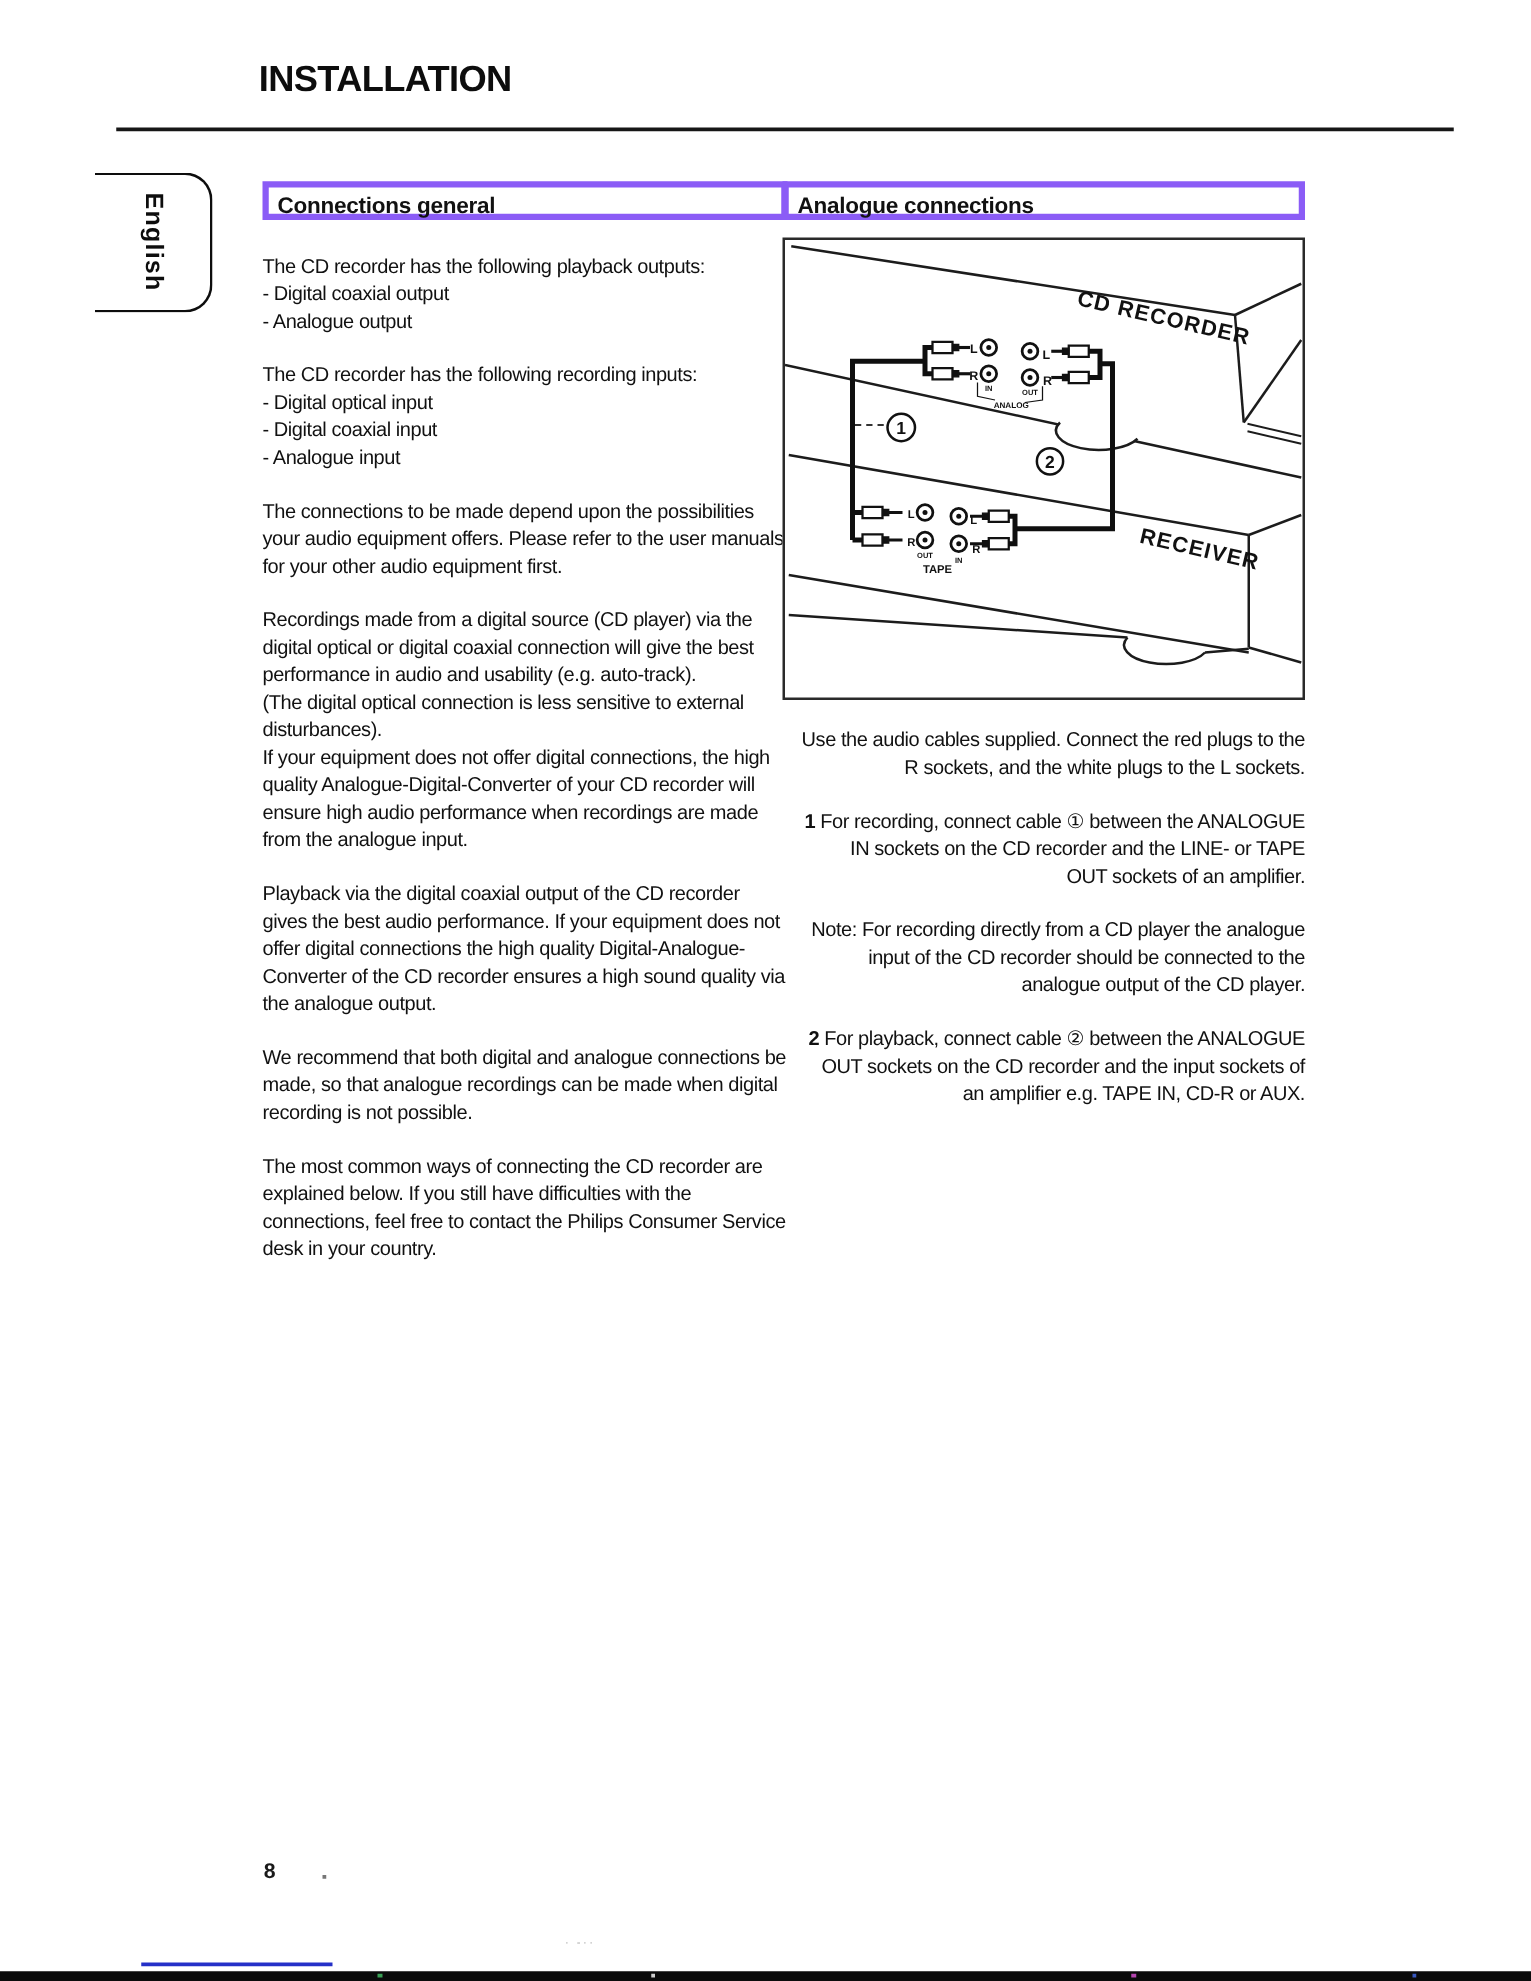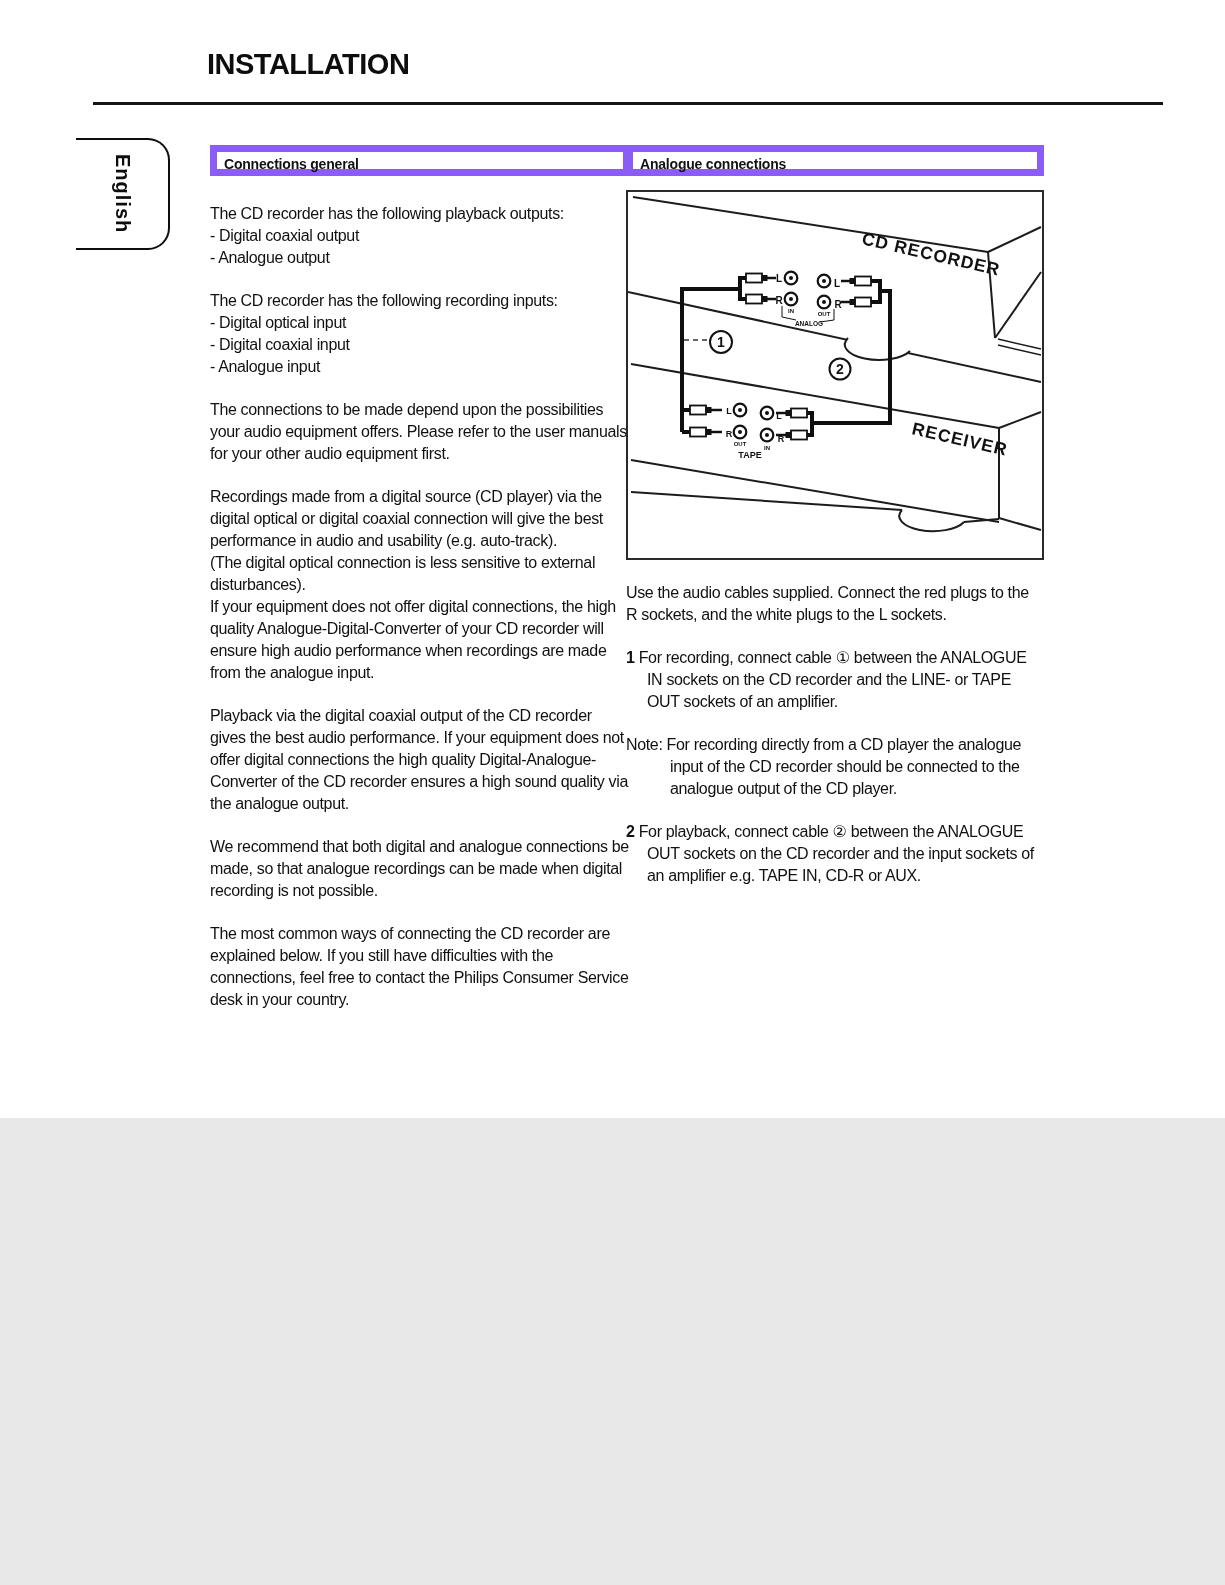--- a/index.html
+++ b/index.html
@@ -1,53 +1,53 @@
 <!DOCTYPE html>
 <html><head>
 <meta charset="utf-8">
 <style>
   html,body{margin:0;padding:0;background:#e8e8e8;}
   .page{
-    position:relative;width:1225px;height:1118px;background:#ffffff;
+    position:relative;width:1225px;height:1585px;background:#ffffff;
     font-family:"Liberation Sans",sans-serif;color:#111;overflow:hidden;
   }
   .page-title{
     position:absolute;left:207px;top:48px;margin:0;
     font-size:29px;font-weight:bold;letter-spacing:-0.5px;color:#0d0d0d;
   }
   .header-rule{position:absolute;left:93px;top:102px;width:1070px;height:3px;background:#161616;}
   .lang-tab{
     position:absolute;left:76px;top:138px;width:94px;height:112px;box-sizing:border-box;
     border:2.5px solid #0d0d0d;border-left:none;border-radius:0 22px 22px 0;
     display:flex;align-items:center;justify-content:center;background:#fff;
   }
   .lang-tab span{
     writing-mode:vertical-rl;font-weight:bold;font-size:20px;letter-spacing:1px;color:#0d0d0d;
   }
   .col{position:absolute;top:145px;}
   .col-left{left:210px;width:420px;}
   .col-right{left:626px;width:418px;}
   .section-box{
-    box-sizing:border-box;border:7px solid #8b5cf6;height:31px;
-    font-size:14px;font-weight:bold;padding:4px 0 0 7px;letter-spacing:-0.2px;
+    box-sizing:border-box;border:5px solid #8b5cf6;height:31px;
+    font-size:18px;font-weight:bold;padding:4px 0 0 7px;letter-spacing:-0.2px;
   }
   .flow{margin-top:27px;font-size:16px;line-height:22px;letter-spacing:-0.35px;}
   .flow p{margin:16px 0 21px 0;}
   .flow .line{margin:0;}
   .flow .group{margin:0 0 21px 0;}
   .step{padding-left:21px;text-indent:-21px;}
   .step .step-num{font-weight:bold;}
   .note{padding-left:44px;text-indent:-44px;}
   .diagram-box{
     position:relative;box-sizing:border-box;margin-top:14px;
     width:418px;height:370px;border:2px solid #2a2a2a;background:#fff;
   }
   .diagram-box svg{position:absolute;left:0;top:0;}
   .diagram-text{fill:#111;font-family:"Liberation Sans",sans-serif;}
-  .after-diagram{margin-top:22px;}
+  .after-diagram{margin-top:22px;text-align:right;}
   .page-number{position:absolute;left:211px;top:1487px;font-size:17px;font-weight:600;color:#1a1a1a;}
   .dot-artifact{position:absolute;left:258px;top:1500px;width:3px;height:3px;background:#777;}
   .smudge{position:absolute;left:452px;top:1549px;color:#a9a9a9;font-size:9px;letter-spacing:2px;}
   .blue-line{position:absolute;left:113px;top:1570px;width:153px;height:2.5px;background:#2530c8;}
   .noise-bar{position:absolute;left:0;top:1577px;width:1225px;height:8px;background:#0b0b0b;}
   .noise-bar i{position:absolute;top:2px;height:3px;display:block;}
   .speck1{left:302px;width:4px;background:#3aa055;}
   .speck2{left:521px;width:3px;background:#cfcfcf;}
   .speck3{left:905px;width:4px;background:#b545b0;}
   .speck4{left:1130px;width:3px;background:#3858c0;}

